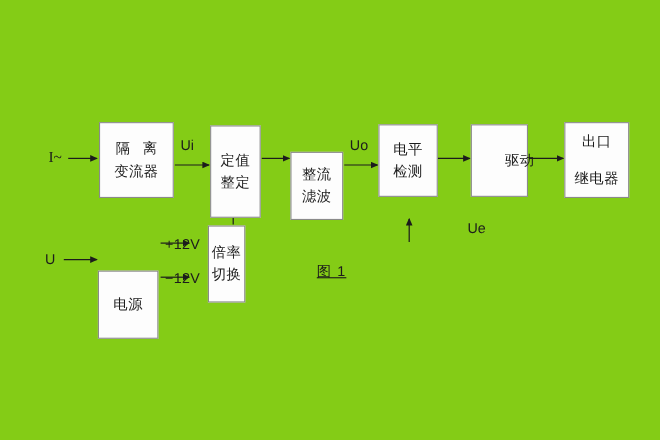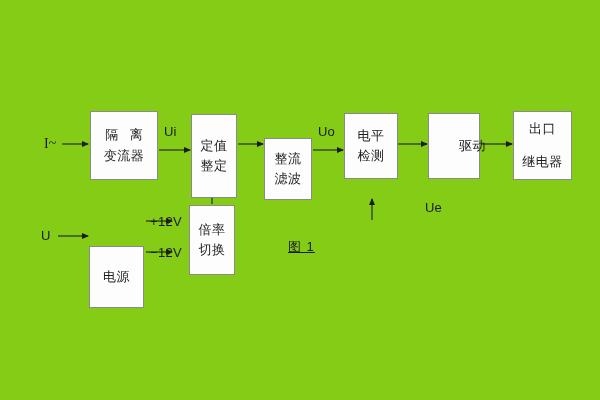--- a/index.html
+++ b/index.html
@@ -127,21 +127,21 @@
 
   <div class="block" style="left:513px; top:111px; width:59px; height:69px;gap:12px;">
     <span class="line">出口</span>
     <span class="line">继电器</span>
   </div>
 
   <div class="block" style="left:89px; top:209px; width:55px; height:62px;margin-top:37px;">
     <span class="line">电源</span>
   </div>
 
-  <div class="block" style="left:189px; top:205px; width:46px; height:70px;text-align:right;">
+  <div class="block" style="left:189px; top:205px; width:34px; height:70px;text-align:right;">
     <span class="line">倍率</span>
     <span class="line">切换</span>
   </div>
 
 
   <span class="label serif-i" style="left:44px; top:137px;">I~</span>
 
   <span class="label" style="left:41px; top:229px;">U</span>
 
   <span class="label" style="left:164px; top:125px;">Ui</span>

